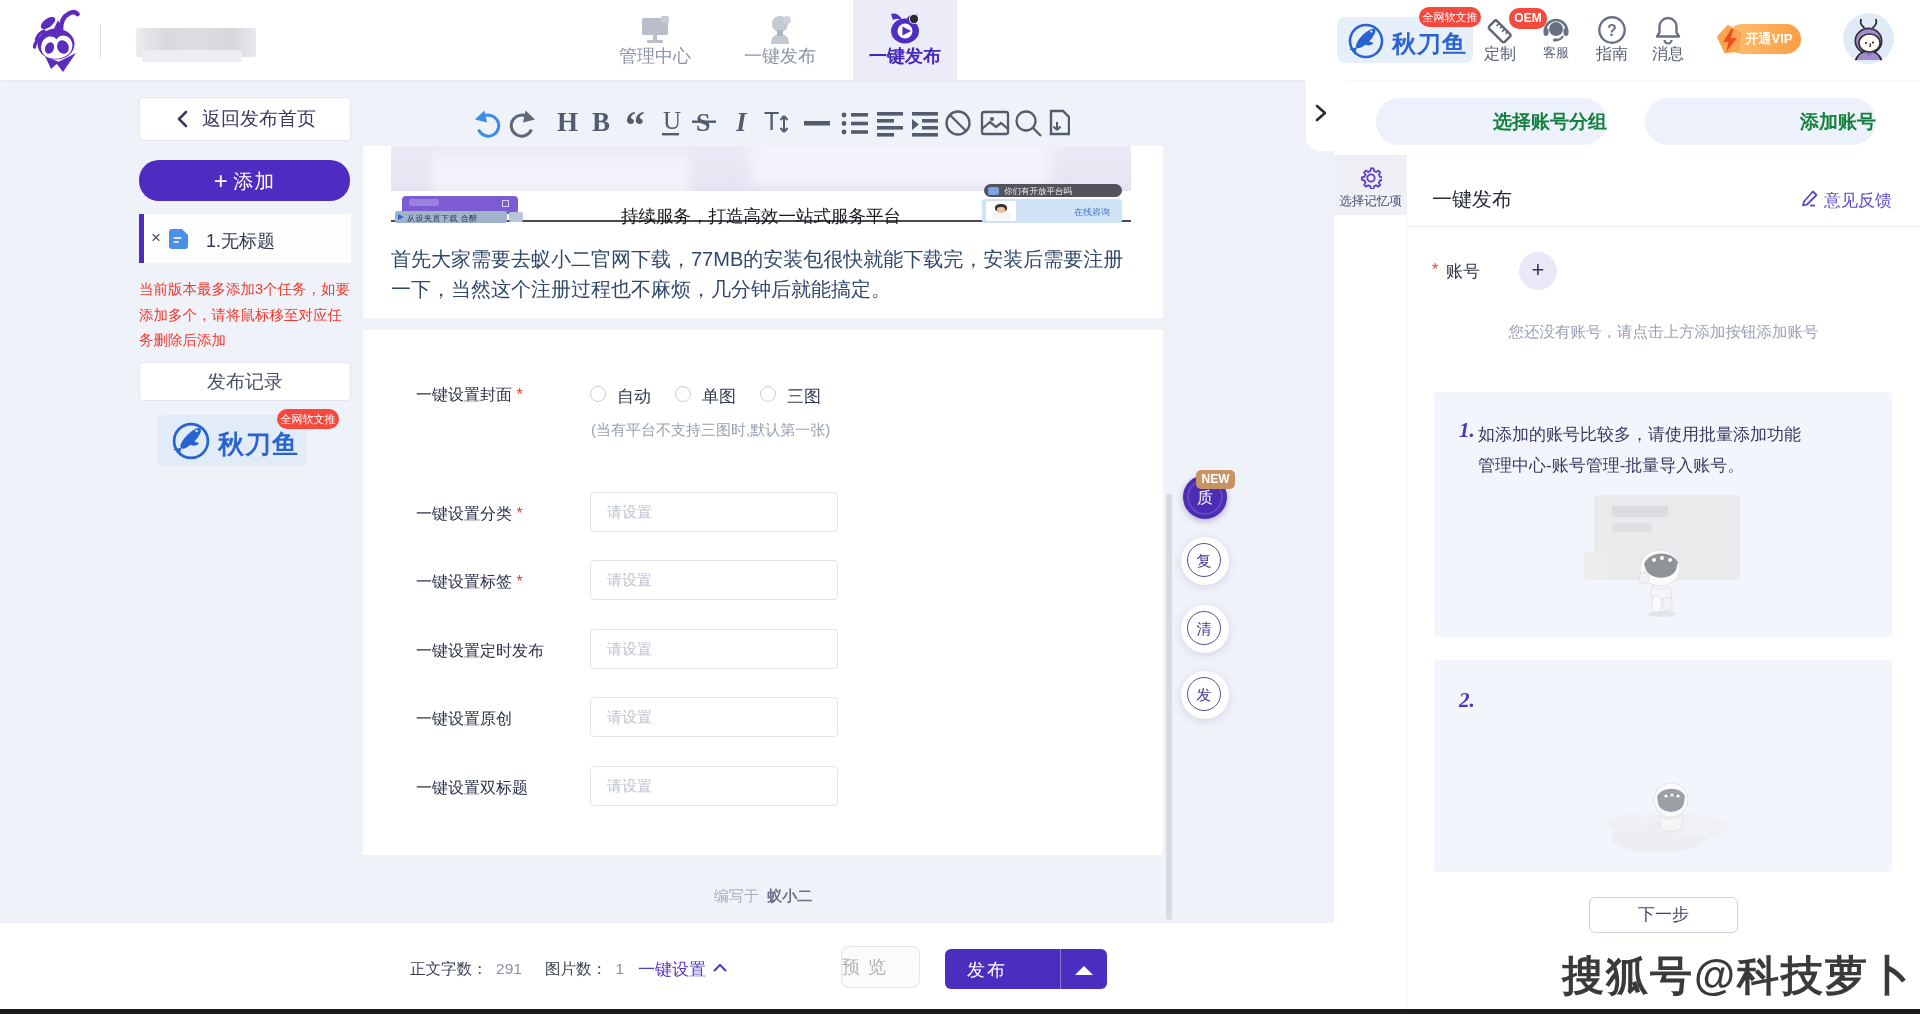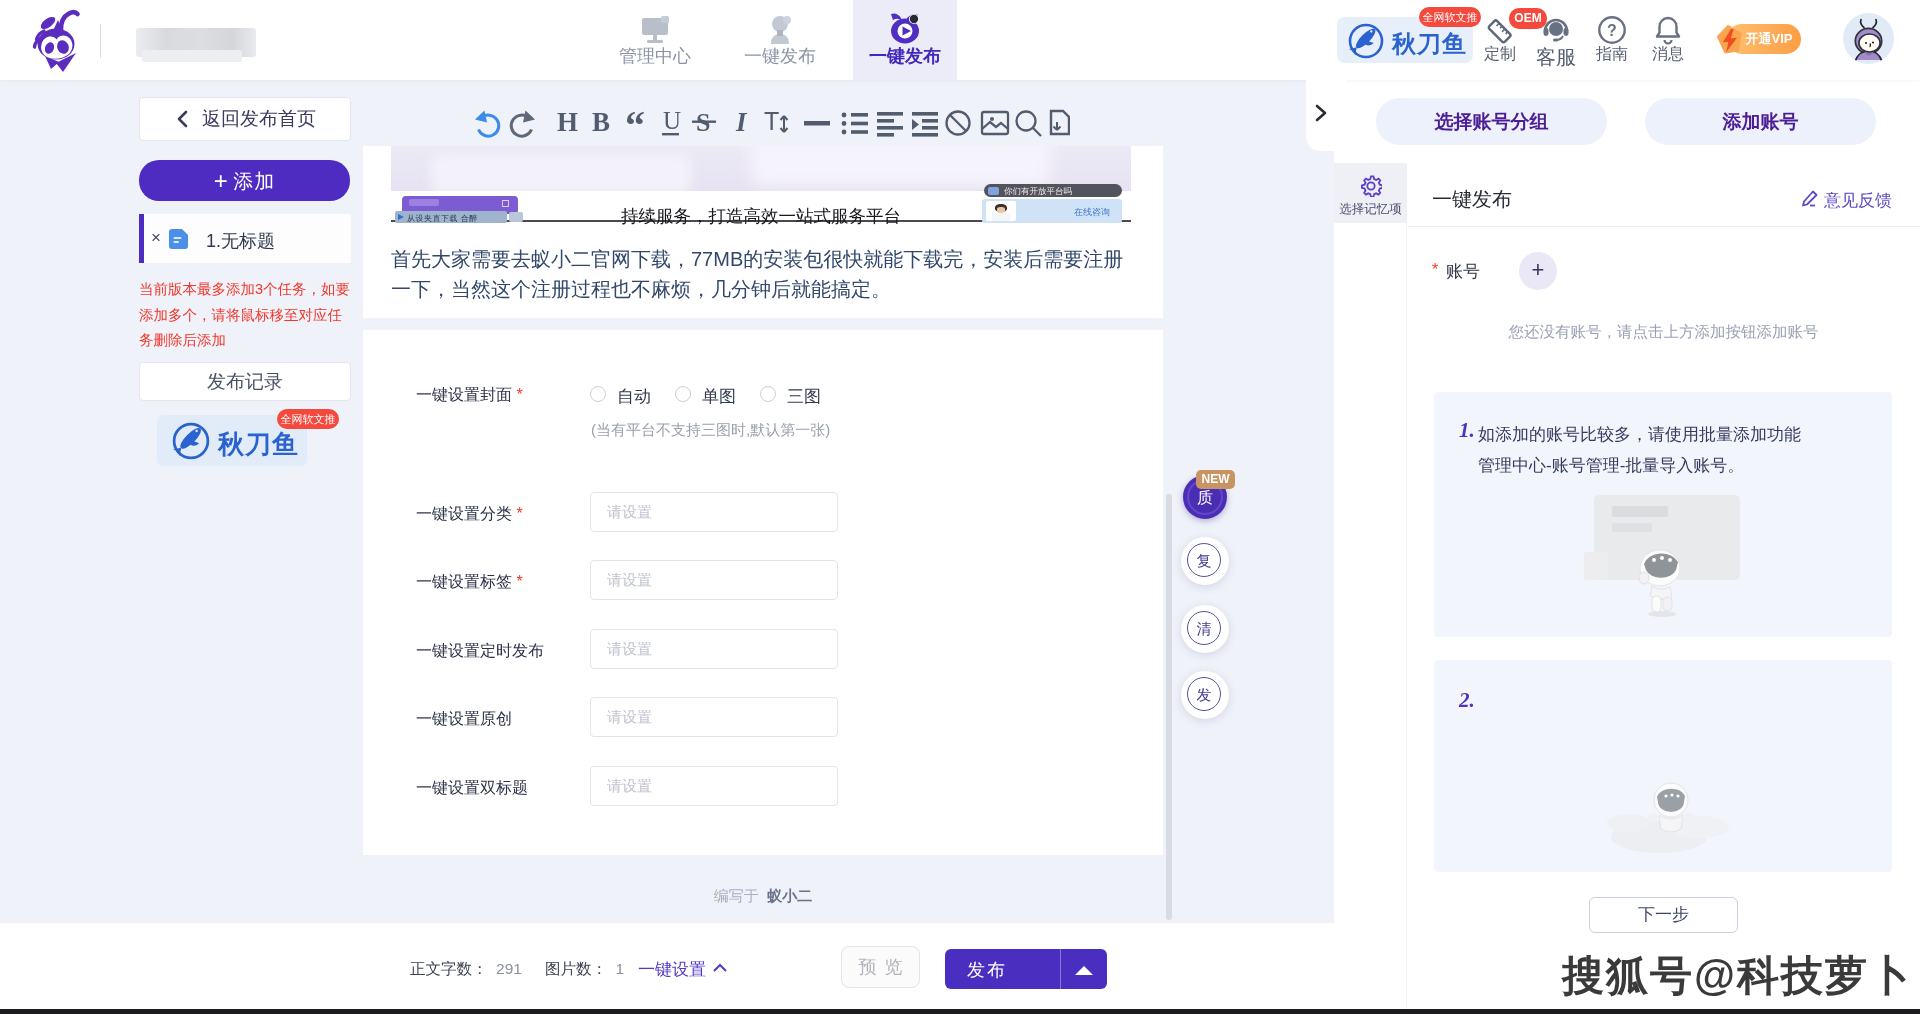--- a/index.html
+++ b/index.html
@@ -3,21 +3,21 @@
 <meta charset="utf-8">
 <title>一键发布</title>
 <style>
 *{margin:0;padding:0;box-sizing:border-box}
 html,body{width:1920px;height:1014px;overflow:hidden}
 body{font-family:"Liberation Sans",sans-serif;position:relative;background:#f0f2fa;color:#333}
 .abs{position:absolute}
 .navitem{position:absolute;top:0;height:80px;width:100px;text-align:center}
 .navitem .nt{position:absolute;top:44px;width:100%;font-size:18px;color:#8d94a6}
 svg{display:block}
-.pill-tab{position:absolute;top:98px;height:47px;border-radius:24px;background:#edf1fb;text-align:center;line-height:47px;font-size:19px;font-weight:bold;color:#4c1d95}
+.pill-tab{position:absolute;top:98px;height:47px;border-radius:24px;background:#edf1fb;text-align:right;line-height:47px;font-size:19px;font-weight:bold;color:#15803d}
 .fld-l{position:absolute;left:416px;font-size:16px;color:#2c3247}
 .fld-i{position:absolute;left:590px;width:248px;height:40px;border:1px solid #e3e4ea;border-radius:4px;background:#fff;line-height:38px;padding-left:16px;font-size:15px;color:#c0c3cf}
 .red{color:#f0382b}
 .circbtn{position:absolute;left:1181px;width:48px;height:48px;border-radius:50%;background:#fff;box-shadow:0 2px 8px rgba(80,80,120,.18)}
 .circbtn .ring{position:absolute;left:6px;top:6px;width:34px;height:34px;border:1px solid #54519e;border-radius:50%;text-align:center;line-height:34px;font-size:15px;color:#403c91}
 </style>
 </head>
 <body>
 
 <div class="abs" style="left:1334px;top:80px;width:586px;height:929px;background:#fff"></div>
@@ -109,21 +109,21 @@
 
 <div class="navitem" style="left:1526px;width:60px">
   <svg style="margin:15px auto 0" width="30" height="30" viewBox="0 0 30 30">
     <path d="M4 16 a11 11 0 0 1 22 0" fill="none" stroke="#677183" stroke-width="2.6"></path>
     <circle cx="15" cy="14" r="7" fill="#677183"></circle>
     <rect x="2.5" y="13" width="5" height="8" rx="2.4" fill="#677183"></rect>
     <rect x="22.5" y="13" width="5" height="8" rx="2.4" fill="#677183"></rect>
     <path d="M22 21 q-2 4 -7 4" fill="none" stroke="#677183" stroke-width="2"></path>
     <rect x="12" y="23.5" width="5" height="3" rx="1.5" fill="#677183"></rect>
   </svg>
-  <div class="nt" style="width:60px;color:#555e70;font-size:20px">客服</div>
+  <div class="nt" style="width:60px;color:#555e70;font-size:13px">客服</div>
 </div>
 
 <div class="navitem" style="left:1582px;width:60px">
   <svg style="margin:15px auto 0" width="30" height="30" viewBox="0 0 30 30">
       <circle cx="15" cy="15" r="12.7" fill="none" stroke="#677183" stroke-width="2.4"></circle>
       <text x="15" y="20.5" font-size="16" font-weight="bold" fill="#677183" text-anchor="middle" font-family="Liberation Sans">?</text>
     </svg>
   <div class="nt" style="width:60px;color:#555e70;font-size:16px">指南</div>
 </div>
 
@@ -316,37 +316,37 @@
 <div class="circbtn" style="top:671px">
     <div class="ring">发</div>
   </div>
 
 <div class="abs" style="left:410px;top:959px;font-size:15.5px;color:#3c4254">正文字数：<span style="color:#8a90a0">&nbsp;&nbsp;291</span></div>
 <div class="abs" style="left:545px;top:959px;font-size:15.5px;color:#3c4254">图片数：<span style="color:#8a90a0">&nbsp;&nbsp;1</span></div>
 <div class="abs" style="left:638px;top:958px;font-size:17px;color:#5638c8">一键设置</div>
 <svg class="abs" style="left:713px;top:963px" width="14" height="9" viewBox="0 0 14 9">
     <path d="M1 8 L7 2 L13 8" fill="none" stroke="#5638c8" stroke-width="2"></path>
   </svg>
-<div class="abs" style="left:841px;top:946px;width:79px;height:42px;background:#fbfbfc;border:1px solid #e3e3e8;border-radius:8px;text-align:center;line-height:40px;font-size:18px;color:#b3b3bb;letter-spacing:8px;padding-left:8px">预览</div>
+<div class="abs" style="left:841px;top:946px;width:79px;height:42px;background:#fbfbfc;border:1px solid #e3e3e8;border-radius:8px;line-height:40px;font-size:18px;color:#b3b3bb;letter-spacing:8px;">预览</div>
 <div class="abs" style="left:945px;top:949px;width:162px;height:40px;background:#4a2ec0;border-radius:6px">
   <div class="abs" style="left:22px;top:9px;font-size:18px;color:#fff;letter-spacing:2px">发布</div>
   <div class="abs" style="left:115px;top:0;width:1px;height:40px;background:rgba(255,255,255,.35)"></div>
   <div class="abs" style="left:130px;top:17px;width:0;height:0;border-left:9px solid transparent;border-right:9px solid transparent;border-bottom:9px solid #fff"></div>
 </div>
 
 <div class="abs" style="left:1306px;top:80px;width:40px;height:71px;background:#fff;border-radius:0 0 0 14px"></div>
 <svg class="abs" style="left:1313px;top:104px" width="16" height="18" viewBox="0 0 16 18">
     <path d="M4 2 L12 9 L4 16" fill="none" stroke="#2b2b33" stroke-width="2.6" stroke-linecap="round" stroke-linejoin="round"></path>
   </svg>
 
 <div class="pill-tab" style="left:1376px;width:231px">选择账号分组</div>
 <div class="pill-tab" style="left:1645px;width:231px">添加账号</div>
 
 <div class="abs" style="left:1334px;top:163px;width:73px;height:846px;border-right:1px solid #f2f2f6"></div>
-<div class="abs" style="left:1334px;top:163px;width:73px;height:60px;background:#efeff6">
+<div class="abs" style="left:1334px;top:155px;width:73px;height:60px;background:#efeff6">
   <svg style="margin:12px auto 0" width="22" height="22" viewBox="0 0 24 24">
       <path d="M12 1.5 l2.6 0 .8 2.9 2.2 1 2.5-1.4 1.9 1.9 -1.4 2.5 1 2.2 2.9 .8 0 2.6 -2.9 .8 -1 2.2 1.4 2.5 -1.9 1.9 -2.5 -1.4 -2.2 1 -.8 2.9 -2.6 0 -.8 -2.9 -2.2 -1 -2.5 1.4 -1.9 -1.9 1.4 -2.5 -1 -2.2 -2.9 -.8 0 -2.6 2.9 -.8 1 -2.2 -1.4 -2.5 1.9 -1.9 2.5 1.4 2.2 -1 Z" fill="none" stroke="#5e3fc8" stroke-width="2"></path>
       <circle cx="12" cy="12" r="4" fill="none" stroke="#5e3fc8" stroke-width="2"></circle>
     </svg>
   <div style="margin-top:4px;text-align:center;font-size:12.5px;color:#4b4e6e">选择记忆项</div>
 </div>
 
 <div class="abs" style="left:1432px;top:186px;font-size:20px;color:#272c36">一键发布</div>
 <svg class="abs" style="left:1800px;top:190px" width="19" height="17" viewBox="0 0 19 17">
     <path d="M13 1.5 L16.5 5 L7 14.5 L3 15.5 L4 11.5 Z" fill="none" stroke="#5b49c4" stroke-width="1.8" stroke-linejoin="round"></path>

